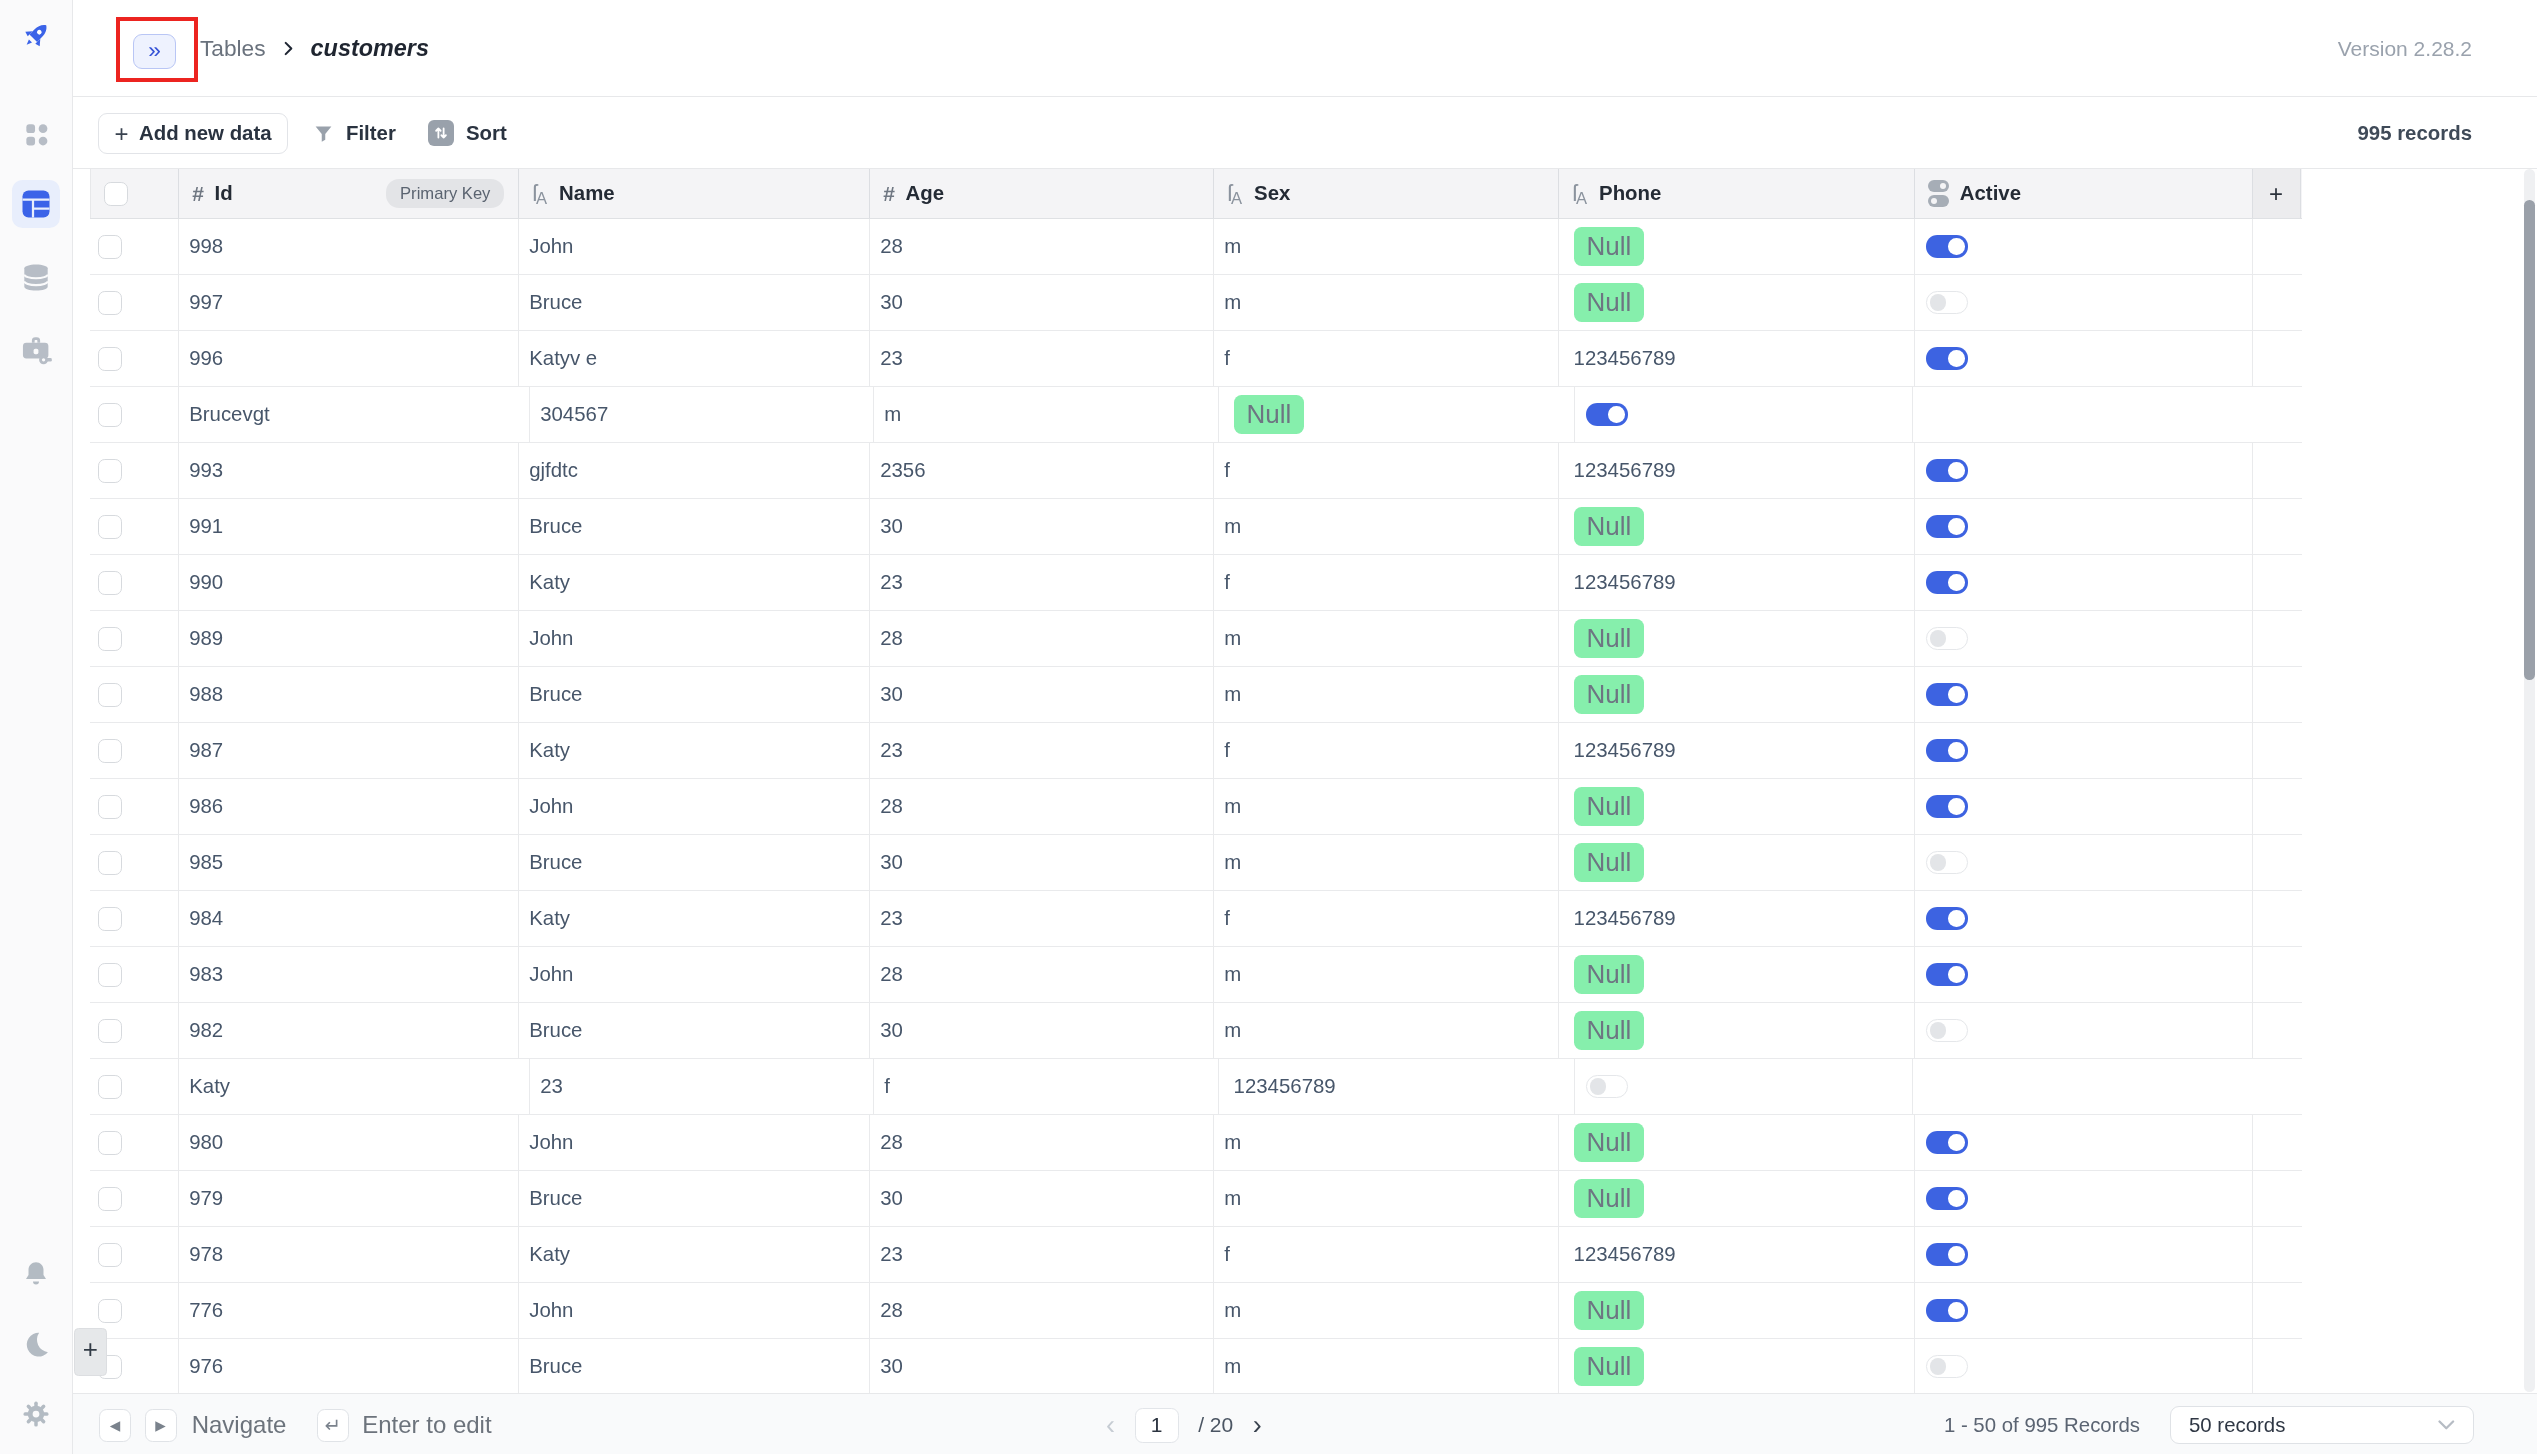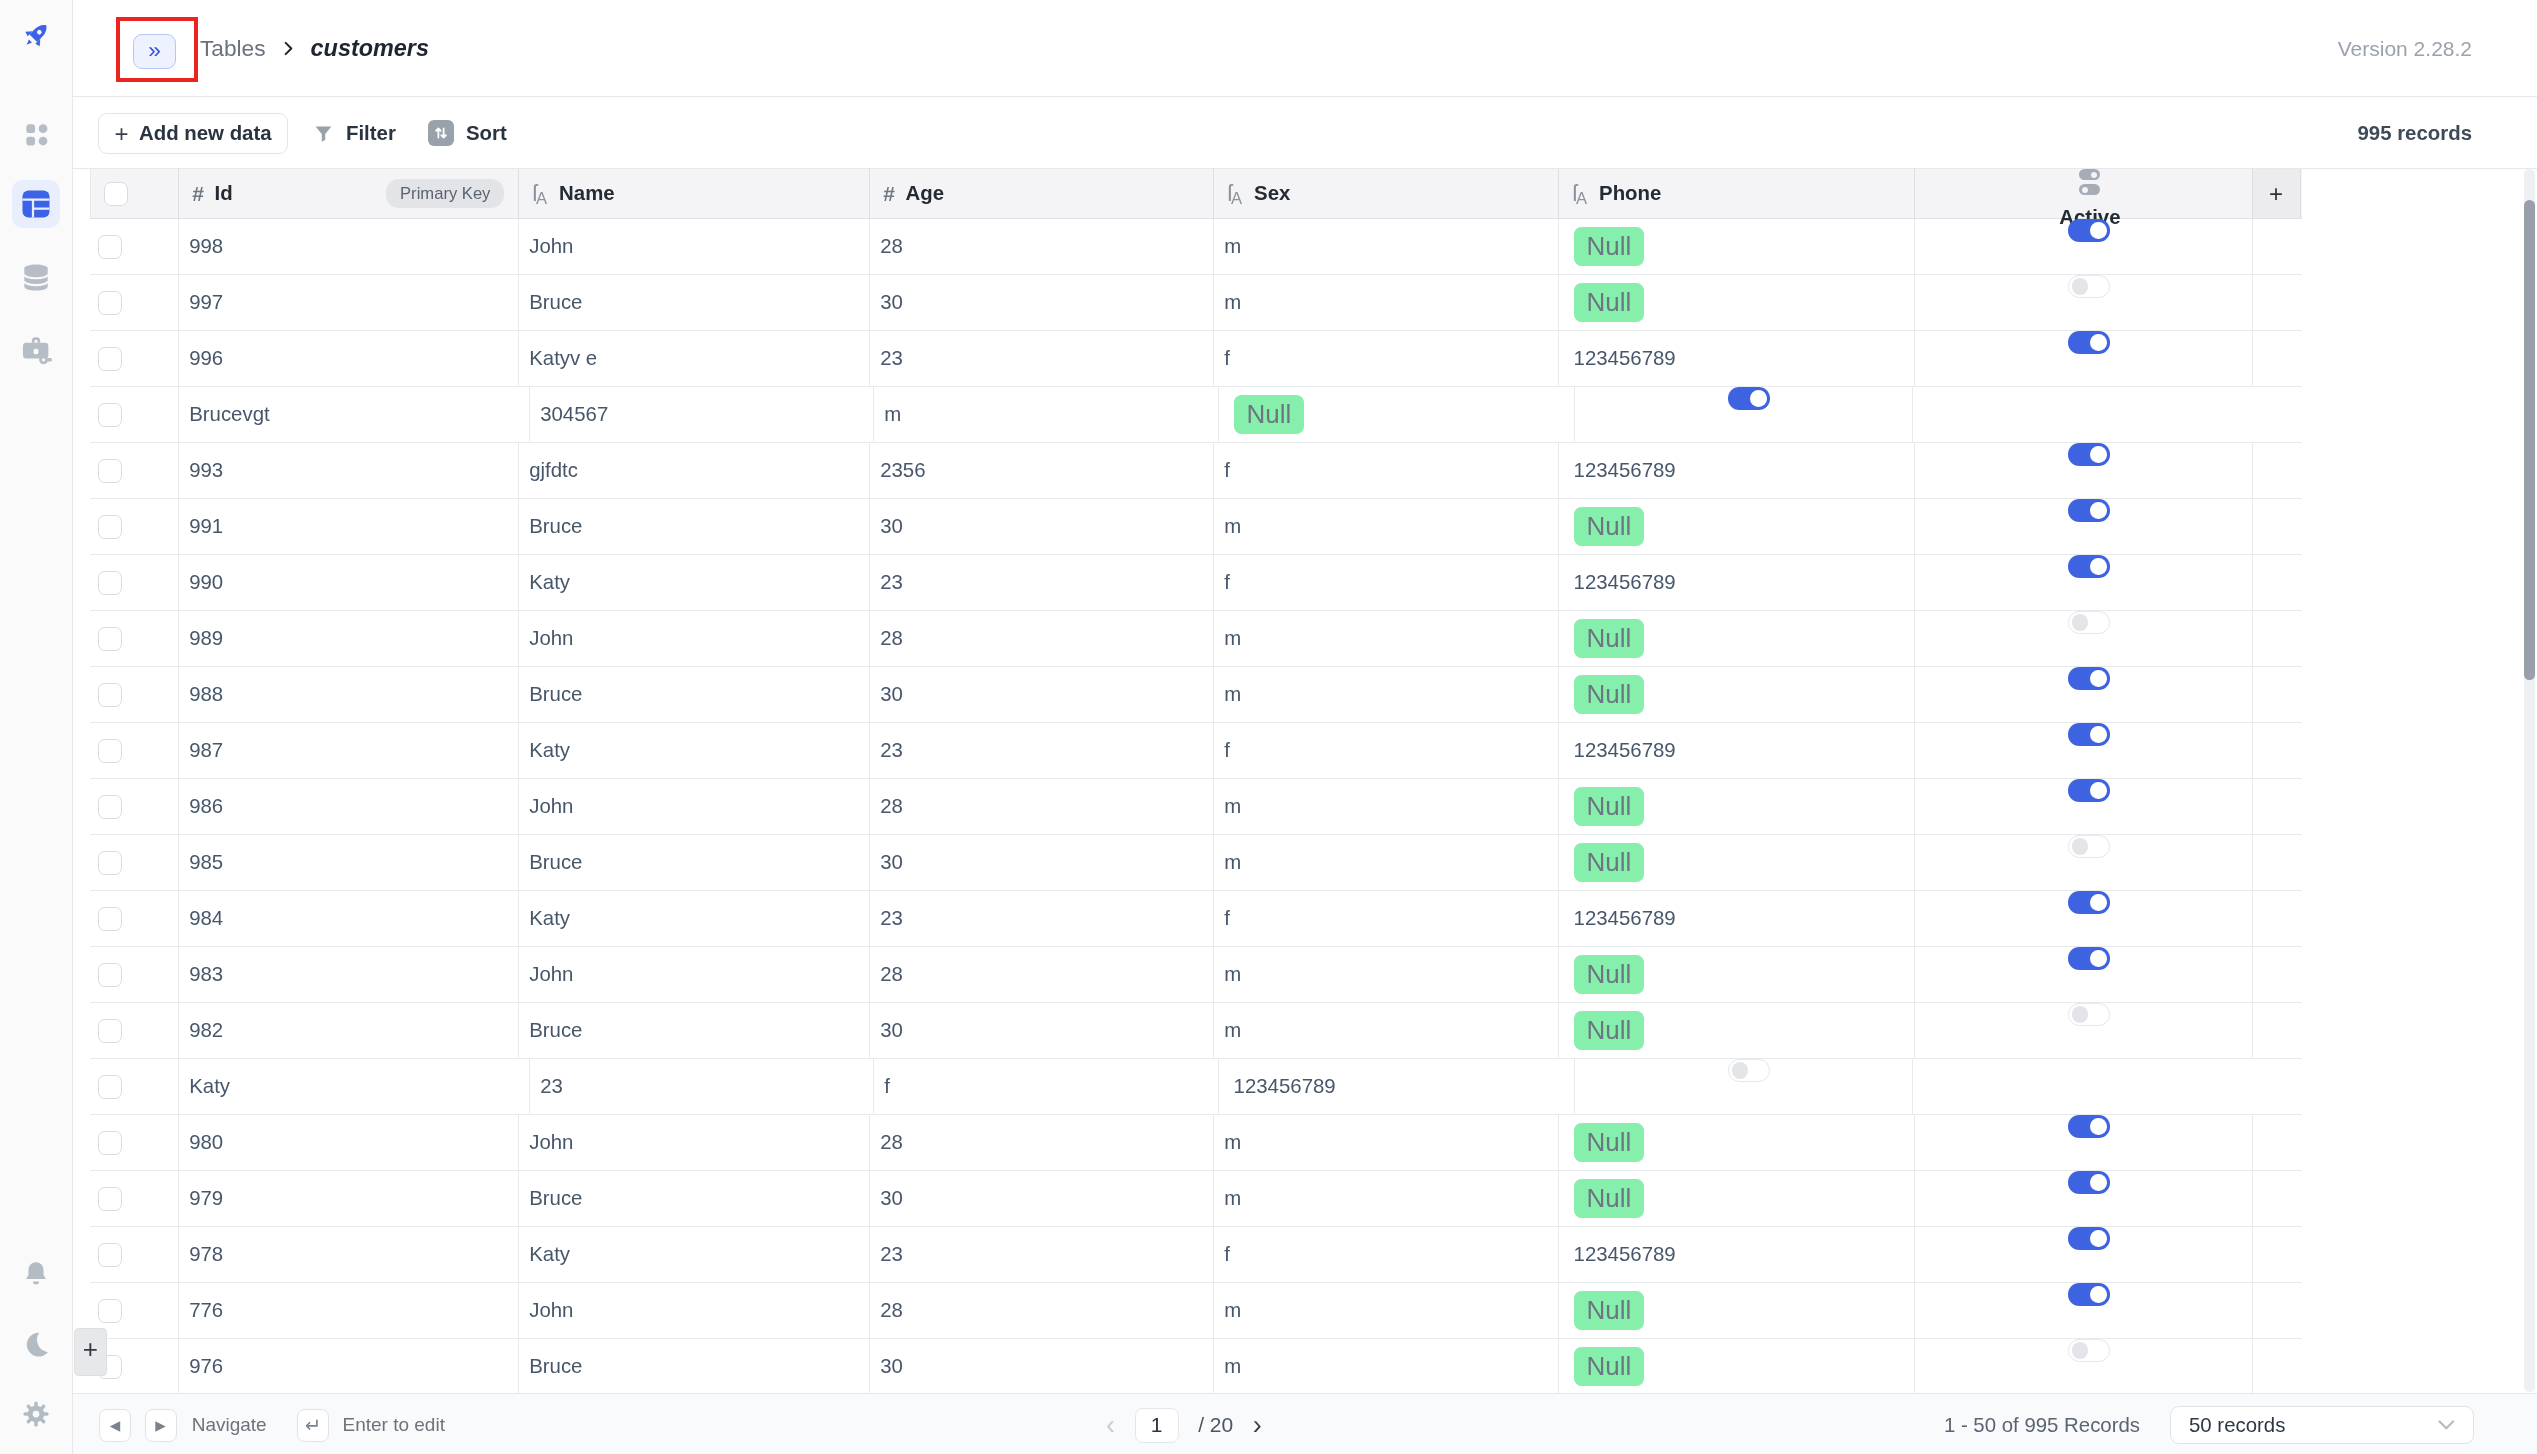--- a/index.html
+++ b/index.html
@@ -59,21 +59,21 @@
 
   
   .grid { position:absolute; left:16.6px; top:169px; width:2212px; }
   .grid-header { display:flex; height:50px; background:#f4f4f6;
     border-bottom:0.8px solid #dfe1e4; }
   .hcell { display:flex; align-items:center; padding-left:13.6px; gap:10.6px;
     border-right:0.8px solid #dcdee2; font-size:20.4px; font-weight:600; color:#242b35; }
   .hcell:first-child { border-left:0.8px solid #e7e8ea; }
   .col-check{width:89px;} .col-id{width:340px;} .col-name{width:351px;}
   .col-age{width:344px;} .col-sex{width:345px;} .col-phone{width:356px;}
-  .col-active{width:338px;flex-direction:column;} .col-add{width:48px;}
+  .col-active{width:338px;} .col-add{width:48px;}
   .hcell.col-add { background:#ececee; justify-content:center; padding-left:0;
     font-weight:400; font-size:24px; color:#2b323c; cursor:pointer; }
   .hicon-num { color:#6f7782; font-size:21px; font-weight:600; }
   .ficon { color:#8b939e; font-weight:400; line-height:1; }
   .ficon i { font-style:normal; font-size:23.4px; }
   .ficon b { font-weight:400; font-size:16.6px; position:relative; top:3px; left:-1.5px; }
   .pill { margin-left:auto; margin-right:13.6px; background:#e3e4e7; color:#5a6370;
     font-size:16.6px; font-weight:400; padding:4.5px 13.6px; border-radius:13px; }
   .toggle-glyph { display:flex; flex-direction:column; gap:3.8px; }
   .toggle-glyph span { display:block; width:21px; height:11.3px; border-radius:6px;
@@ -115,21 +115,21 @@
 
   
   .footer { position:absolute; left:0; top:1393px; width:2465px; height:62px;
     background:#f9fafb; border-top:0.8px solid #e7e8ea; }
   .f-left { position:absolute; left:26px; top:0; height:62px; display:flex;
     align-items:center; gap:13.6px; }
   .nav-btn { width:32px; height:33px; background:#fff; border:0.8px solid #e0e3e7;
     border-radius:7.6px; display:flex; align-items:center; justify-content:center;
     color:#7a828c; font-size:13.6px; cursor:pointer; }
   .enter-btn { font-size:19.6px; margin-left:16.6px; }
-  .hint { color:#6c737c; font-size:19px; }
+  .hint { color:#6c737c; font-size:24px; }
   .hint-nav { margin-left:1.5px; }
   .pager { position:absolute; left:1033px; top:0; height:62px; display:flex;
     align-items:center; gap:19.6px; }
   .pg-prev { color:#c6ccd3; font-size:27px; cursor:pointer; }
   .pg-next { color:#3a434f; font-size:27px; cursor:pointer; }
   .page-input { width:44px; height:35px; background:#fff; border:0.8px solid #e2e5e9;
     border-radius:7.6px; text-align:center; font-size:21px; color:#2c3440;
     font-family:inherit; }
   .page-total { color:#4b5563; font-size:21px; }
   .f-right { position:absolute; right:64px; top:0; height:62px; display:flex;

